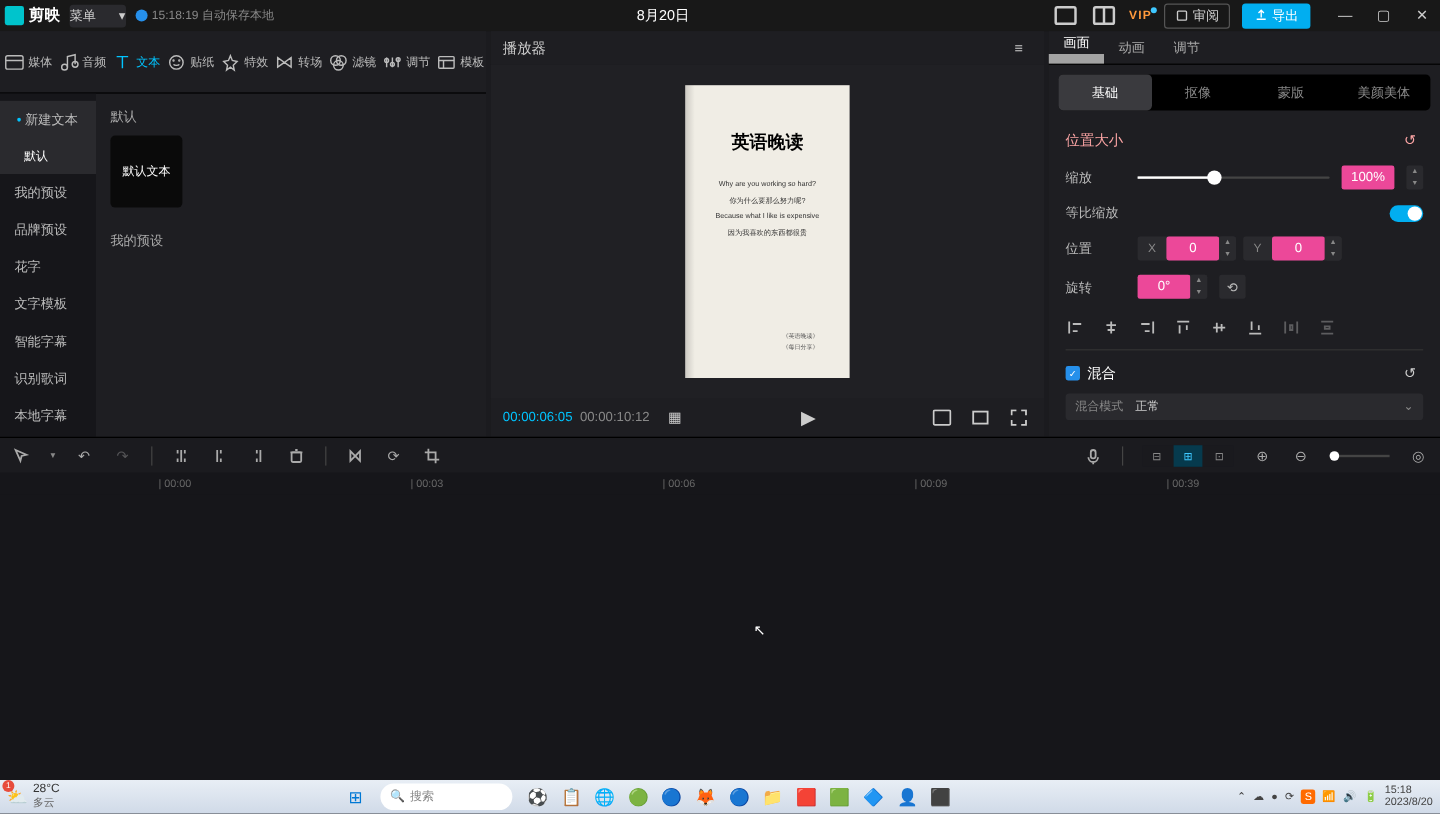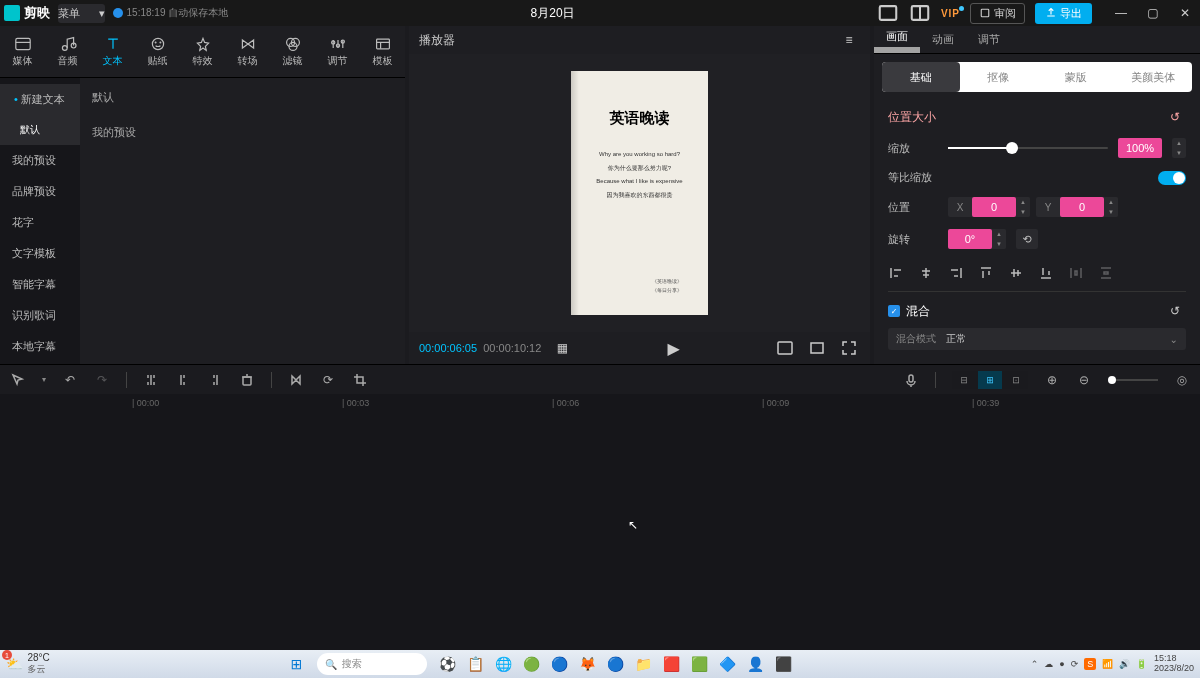--- a/index.html
+++ b/index.html
@@ -14,21 +14,21 @@
 .title-right { display: flex; align-items: center; gap: 10px; }
 .icon-btn { width: 22px; height: 18px; display: inline-flex; align-items: center; justify-content: center; cursor: pointer; }
 .vip-badge { color: #ff9a3c; font-weight: bold; font-size: 10px; letter-spacing: 1px; position: relative; }
 .vip-dot { position: absolute; top: -2px; right: -4px; width: 5px; height: 5px; background: #3fc8ff; border-radius: 50%; }
 .btn-outline { border: 1px solid #555; padding: 2px 8px; border-radius: 3px; font-size: 11px; display: flex; align-items: center; gap: 3px; }
 .btn-primary { background: #01aef0; color: #fff; padding: 3px 10px; border-radius: 3px; font-size: 11px; display: flex; align-items: center; gap: 3px; }
 .win-controls { display: flex; gap: 10px; margin-left: 8px; }
 .main-area { display: flex; height: 338px; }
 .left-panel { width: 405px; background: #1e1e22; display: flex; flex-direction: column; }
 .tool-tabs { display: flex; height: 52px; background: #1e1e22; border-bottom: 1px solid #000; }
-.tool-tab { flex: 1; display: flex; flex-direction: column; align-items: center; justify-content: center; gap: 2px; font-size: 10px; color: #bbb; cursor: pointer; }
+.tool-tab { flex: 1; display: flex; flex-direction: row; align-items: center; justify-content: center; gap: 2px; font-size: 10px; color: #bbb; cursor: pointer; }
 .tool-tab.active { color: #01c4ff; }
 .tool-tab svg { width: 20px; height: 16px; }
 .left-body { flex: 1; display: flex; }
 .text-sidebar { width: 80px; background: #16161a; display: flex; flex-direction: column; padding-top: 6px; }
 .text-side-item { padding: 8px 12px; font-size: 11px; color: #bbb; cursor: pointer; }
 .text-side-item.new { background: #2a2a2e; border-left: 2px solid transparent; }
 .text-side-item.sub { padding-left: 20px; background: #2a2a2e; color: #fff; font-size: 10px; }
 .text-side-item .dot { color: #01c4ff; margin-right: 3px; }
 .text-content { flex: 1; padding: 12px; }
 .preset-label { font-size: 11px; color: #aaa; margin-bottom: 8px; }
@@ -41,22 +41,22 @@
 .book-title { font-size: 15px; color: #000; font-weight: bold; margin: 18px 0 22px; }
 .book-text { font-size: 6px; color: #333; text-align: center; line-height: 1.6; margin-bottom: 4px; }
 .book-footer { margin-top: auto; font-size: 5px; color: #555; text-align: right; width: 100%; padding-right: 10px; line-height: 1.8; }
 .preview-controls { height: 32px; display: flex; align-items: center; padding: 0 10px; gap: 10px; }
 .time-display { font-size: 11px; color: #01c4ff; }
 .time-display .total { color: #888; }
 .preview-controls .spacer { flex: 1; }
 .right-panel { width: 326px; background: #1e1e22; display: flex; flex-direction: column; }
 .right-tabs { display: flex; height: 28px; border-bottom: 1px solid #000; }
 .right-tab { padding: 0 12px; display: flex; align-items: center; font-size: 11px; color: #aaa; cursor: pointer; }
-.right-tab.active { color: #fff; border-bottom: 6px solid #a3a3a3; }
-.sub-tabs { display: flex; height: 30px; background: #ffffff; margin: 8px; border-radius: 4px; }
+.right-tab.active { color: #fff; border-bottom: 8px solid #a3a3a3; }
+.sub-tabs { display: flex; height: 30px; background: #000000; margin: 8px; border-radius: 4px; }
 .sub-tab { flex: 1; display: flex; align-items: center; justify-content: center; font-size: 11px; color: #888; cursor: pointer; }
 .sub-tab.active { background: #3a3a3e; color: #fff; border-radius: 4px; }
 .prop-section { padding: 8px 14px; }
 .prop-header { display: flex; justify-content: space-between; align-items: center; font-size: 12px; color: #fca5a5; margin-bottom: 12px; }
 .prop-row { display: flex; align-items: center; gap: 10px; margin-bottom: 12px; font-size: 11px; color: #bbb; }
 .prop-label { width: 50px; }
 .slider-track { flex: 1; height: 2px; background: #444; position: relative; border-radius: 2px; }
 .slider-fill { position: absolute; left: 0; height: 100%; background: #fff; width: 40%; }
 .slider-thumb { position: absolute; left: 40%; top: -5px; width: 12px; height: 12px; background: #fff; border-radius: 50%; transform: translateX(-50%); }
 .num-input { background: #ec4899; border: none; color: #fff; width: 44px; height: 20px; text-align: center; border-radius: 2px; font-size: 11px; }
@@ -229,20 +229,21 @@
         <div class="text-side-item">我的预设</div>
         <div class="text-side-item">品牌预设</div>
         <div class="text-side-item">花字</div>
         <div class="text-side-item">文字模板</div>
         <div class="text-side-item">智能字幕</div>
         <div class="text-side-item">识别歌词</div>
         <div class="text-side-item">本地字幕</div>
       </div>
       <div class="text-content">
         <div class="preset-label">默认</div>
+        <div class="text-preset-box">默认文本</div>
         <div class="preset-label" style="margin-top:20px">我的预设</div>
       </div>
     </div>
   </div>
 
   <div class="preview-panel">
     <div class="preview-header">
       <span>播放器</span>
       <span class="icon-btn">≡</span>
     </div>

